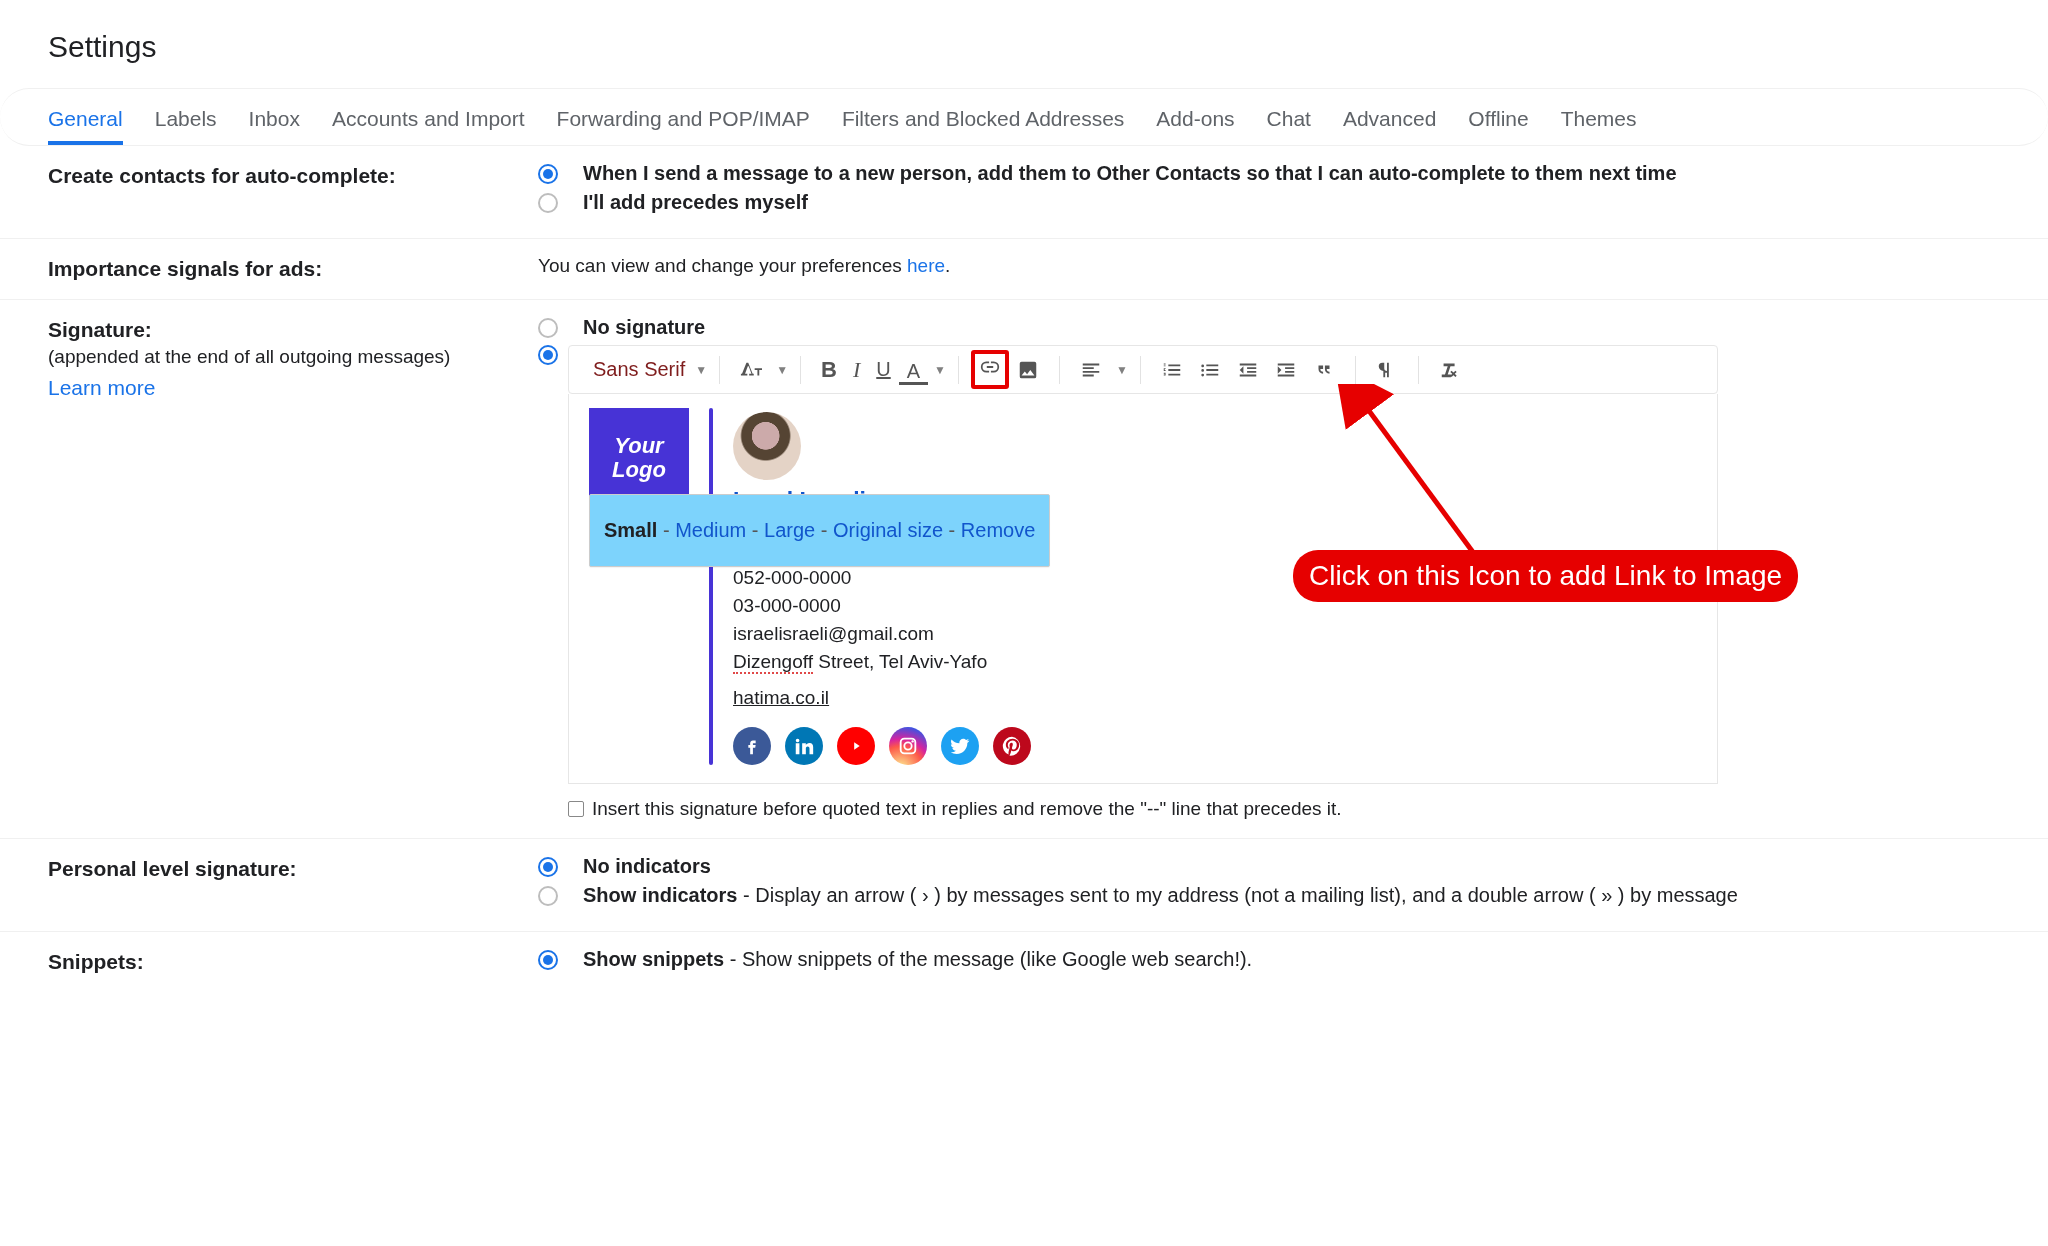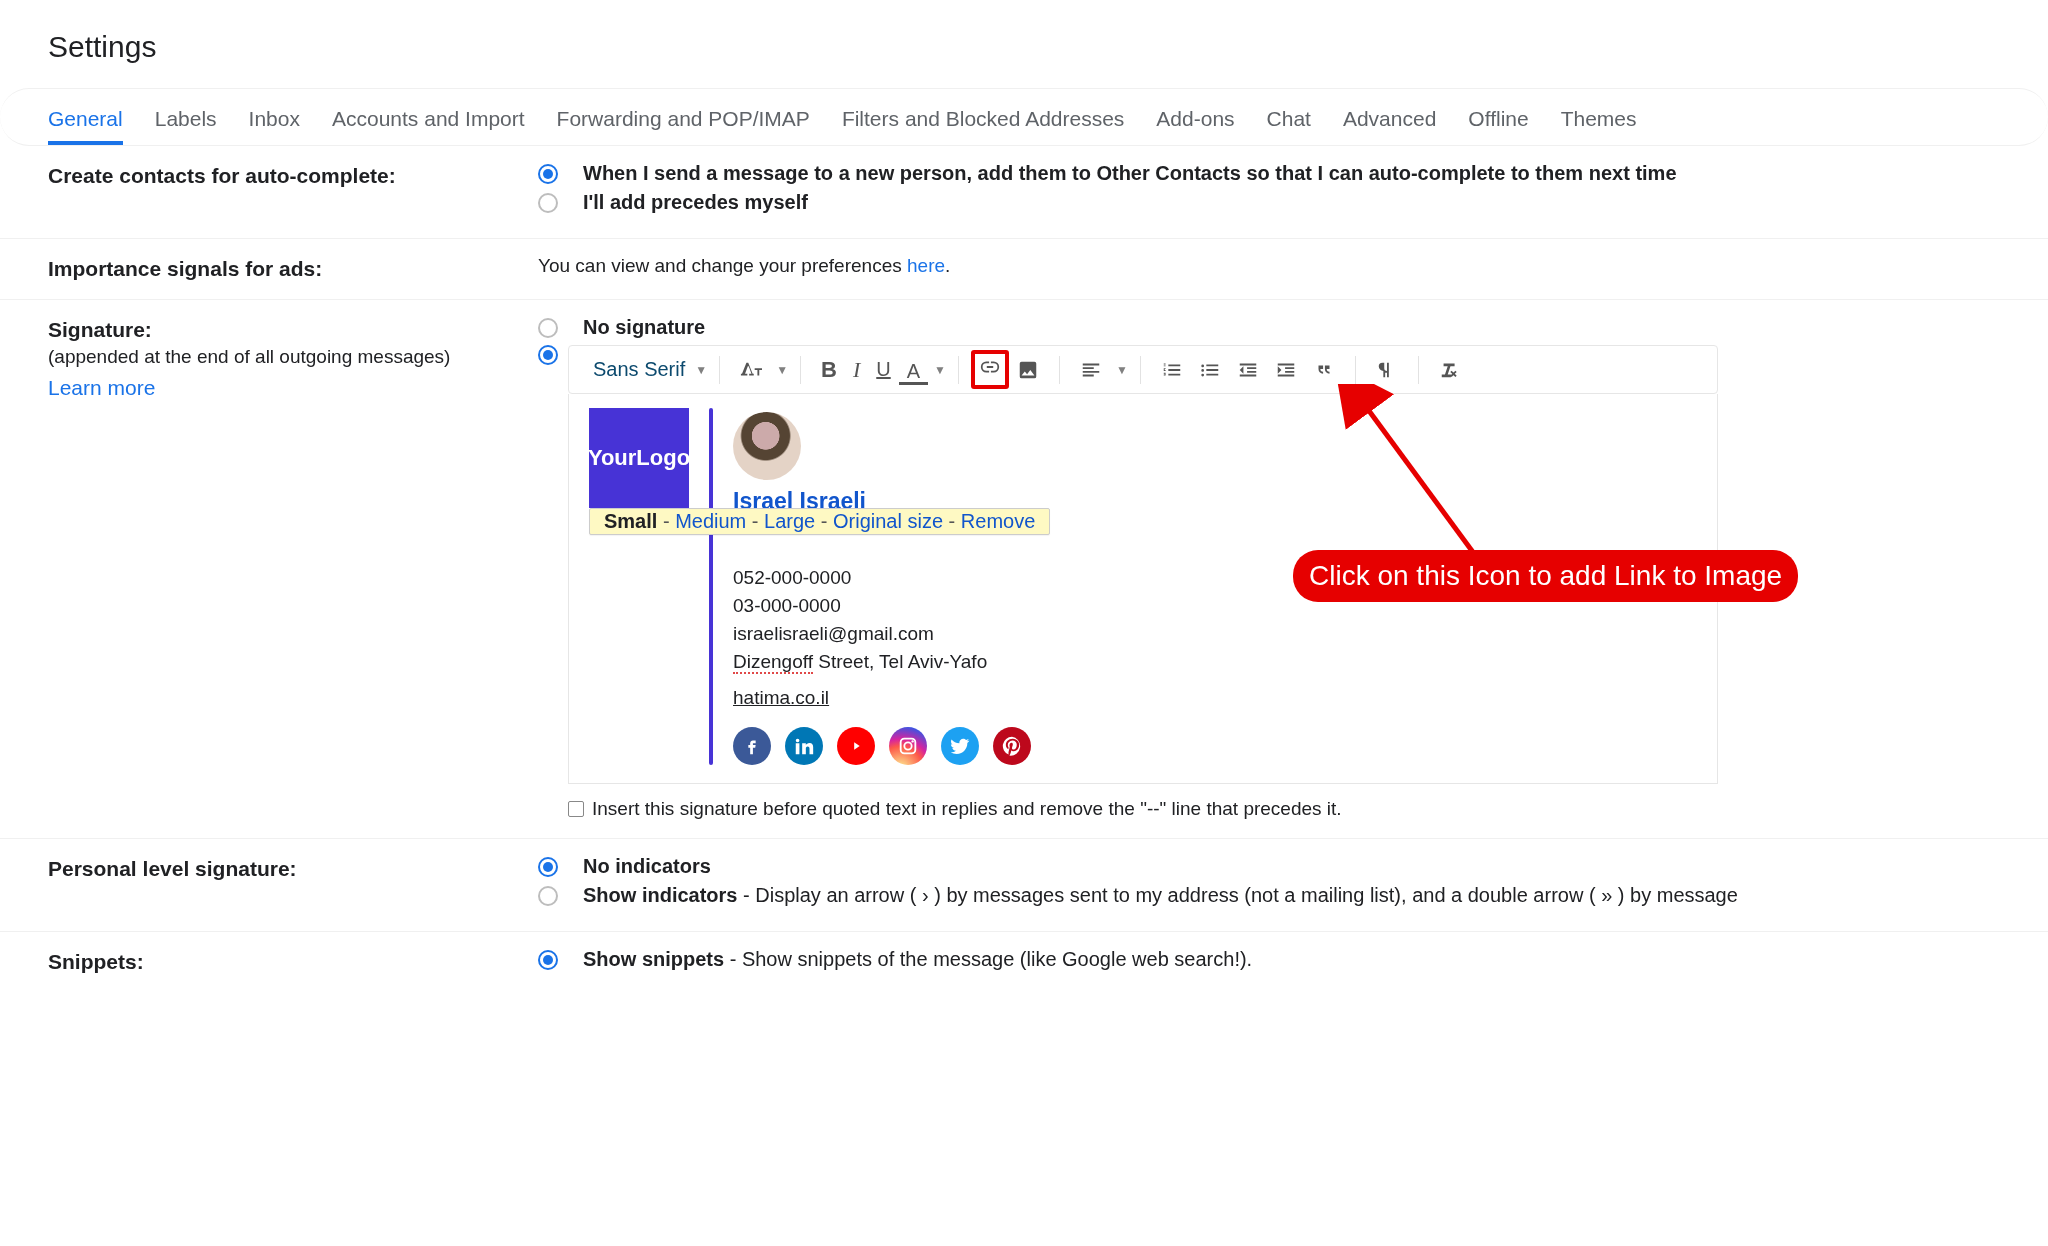--- a/index.html
+++ b/index.html
@@ -83,47 +83,47 @@
     border: 1px solid #e6e6e6; border-radius: 4px;
     padding: 4px 8px; gap: 0;
     color: #555;
     background: #fff;
     font-size: 20px;
   }
   .tb-group { display: flex; align-items: center; padding: 0 6px; }
   .tb-sep { width: 1px; height: 28px; background: #e2e2e2; margin: 0 6px; }
   .tb-btn { padding: 6px 8px; cursor: pointer; display:flex; align-items:center; justify-content:center; color:#555; }
   .tb-btn svg { width:22px; height:22px; fill:#555; }
-  .font-name { padding: 6px 4px 6px 10px; color:#0c4a6e; }
+  .font-name { padding: 6px 4px 6px 10px; color:#7f1d1d; }
   .caret-down { font-size: 12px; color: #808080; margin-left:6px; }
   .highlight-red { border: 4px solid #e60000; border-radius:3px; padding: 2px 4px; }
 
   .sig-box {
     border: 1px solid #e6e6e6; border-top: none;
     padding: 14px 20px 18px; position: relative;
   }
   .sig-flex { display: flex; align-items: flex-start; gap: 20px; }
   .logo-box {
     width: 100px; height: 100px; background: #4733d6; color: #fff;
-    display: flex; align-items:center; justify-content:center; flex-direction:row; font-weight:700; font-size:22px; line-height:1.1; 
+    display: flex; align-items:center; justify-content:center; flex-direction:column; font-weight:700; font-size:22px; line-height:1.1; font-style: italic;
   }
   .vbar { width:4px; align-self:stretch; background:#4733d6; border-radius:2px; min-height:320px; }
   .sig-body { padding-top: 4px; }
   .avatar {
     width: 68px; height:68px; border-radius:50%;
     background: radial-gradient(circle at 48% 35%, #caa 0 24%, #543 25% 42%, #e4d3c6 45% 100%);
   }
   .name-link { color: var(--link-blue); font-size: 23px; font-weight:600; margin-top:8px; }
   .sig-line { font-size:19px; margin-top:6px; }
   .dotted-under { border-bottom: 2px dotted #e04848; }
   .under { text-decoration: underline; }
 
   .image-menu {
-    position: absolute; left: 20px; top: 114px; background:#fef9c3; border:1px solid #ccc; border-radius:2px;
-    padding: 1px 14px; font-size:20px; color: var(--text);
+    position: absolute; left: 20px; top: 100px; background:#7dd3fc; border:1px solid #ccc; border-radius:2px;
+    padding: 24px 14px; font-size:20px; color: var(--text);
     box-shadow: 0 1px 1px rgba(0,0,0,.05);
   }
   .image-menu .blue { color: var(--link-blue); cursor:pointer; }
 
   .social-row { display:flex; gap:14px; margin-top:18px; }
   .social { width:38px; height:38px; border-radius:50%; display:flex; align-items:center; justify-content:center; }
   .social svg { width:22px; height:22px; fill:#fff; }
   .fb { background:#3b5998; } .li { background:#0077b5; } .yt { background:#ff0000; }
   .ig { background: radial-gradient(circle at 30% 110%, #fdf497 0%, #fd5949 45%, #d6249f 60%, #285AEB 90%); }
   .tw { background:#1da1f2; } .pin { background:#bd081c; }

